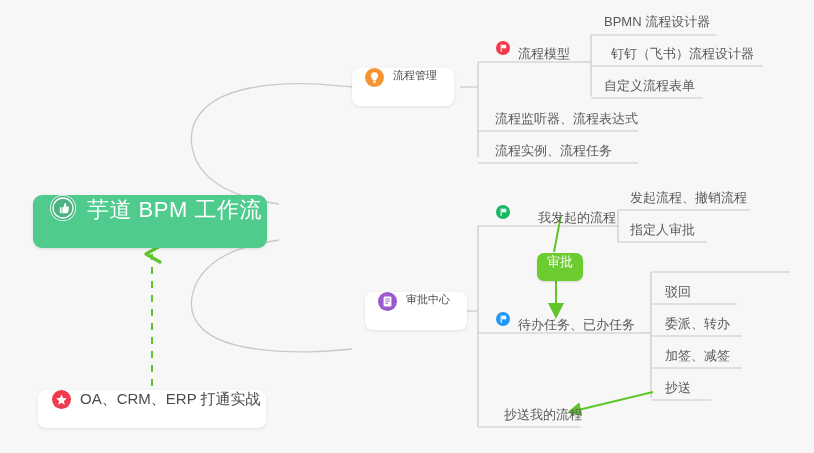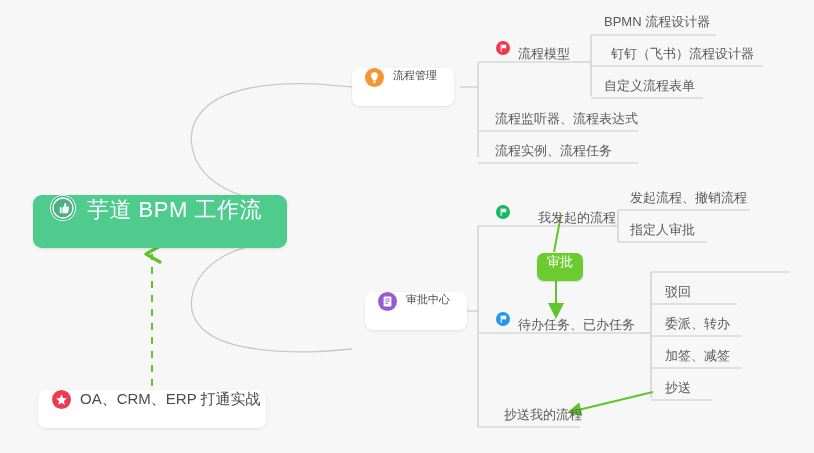--- a/index.html
+++ b/index.html
@@ -30,21 +30,21 @@
     position: absolute;
     box-sizing: border-box;
     display: flex;
     align-items: flex-start;
     white-space: nowrap;
   }
   
   .root-node {
     left: 33px;
     top: 195px;
-    width: 254px;
+    width: 234px;
     height: 53px;
     background: #4ecb8d;
     border-radius: 9px;
     padding-left: 17px;
     box-shadow: 0 1px 3px rgba(0,0,0,0.12);
   }
   .root-label {
     color: #ffffff;
     font-size: 22px;
     letter-spacing: 0.5px;

